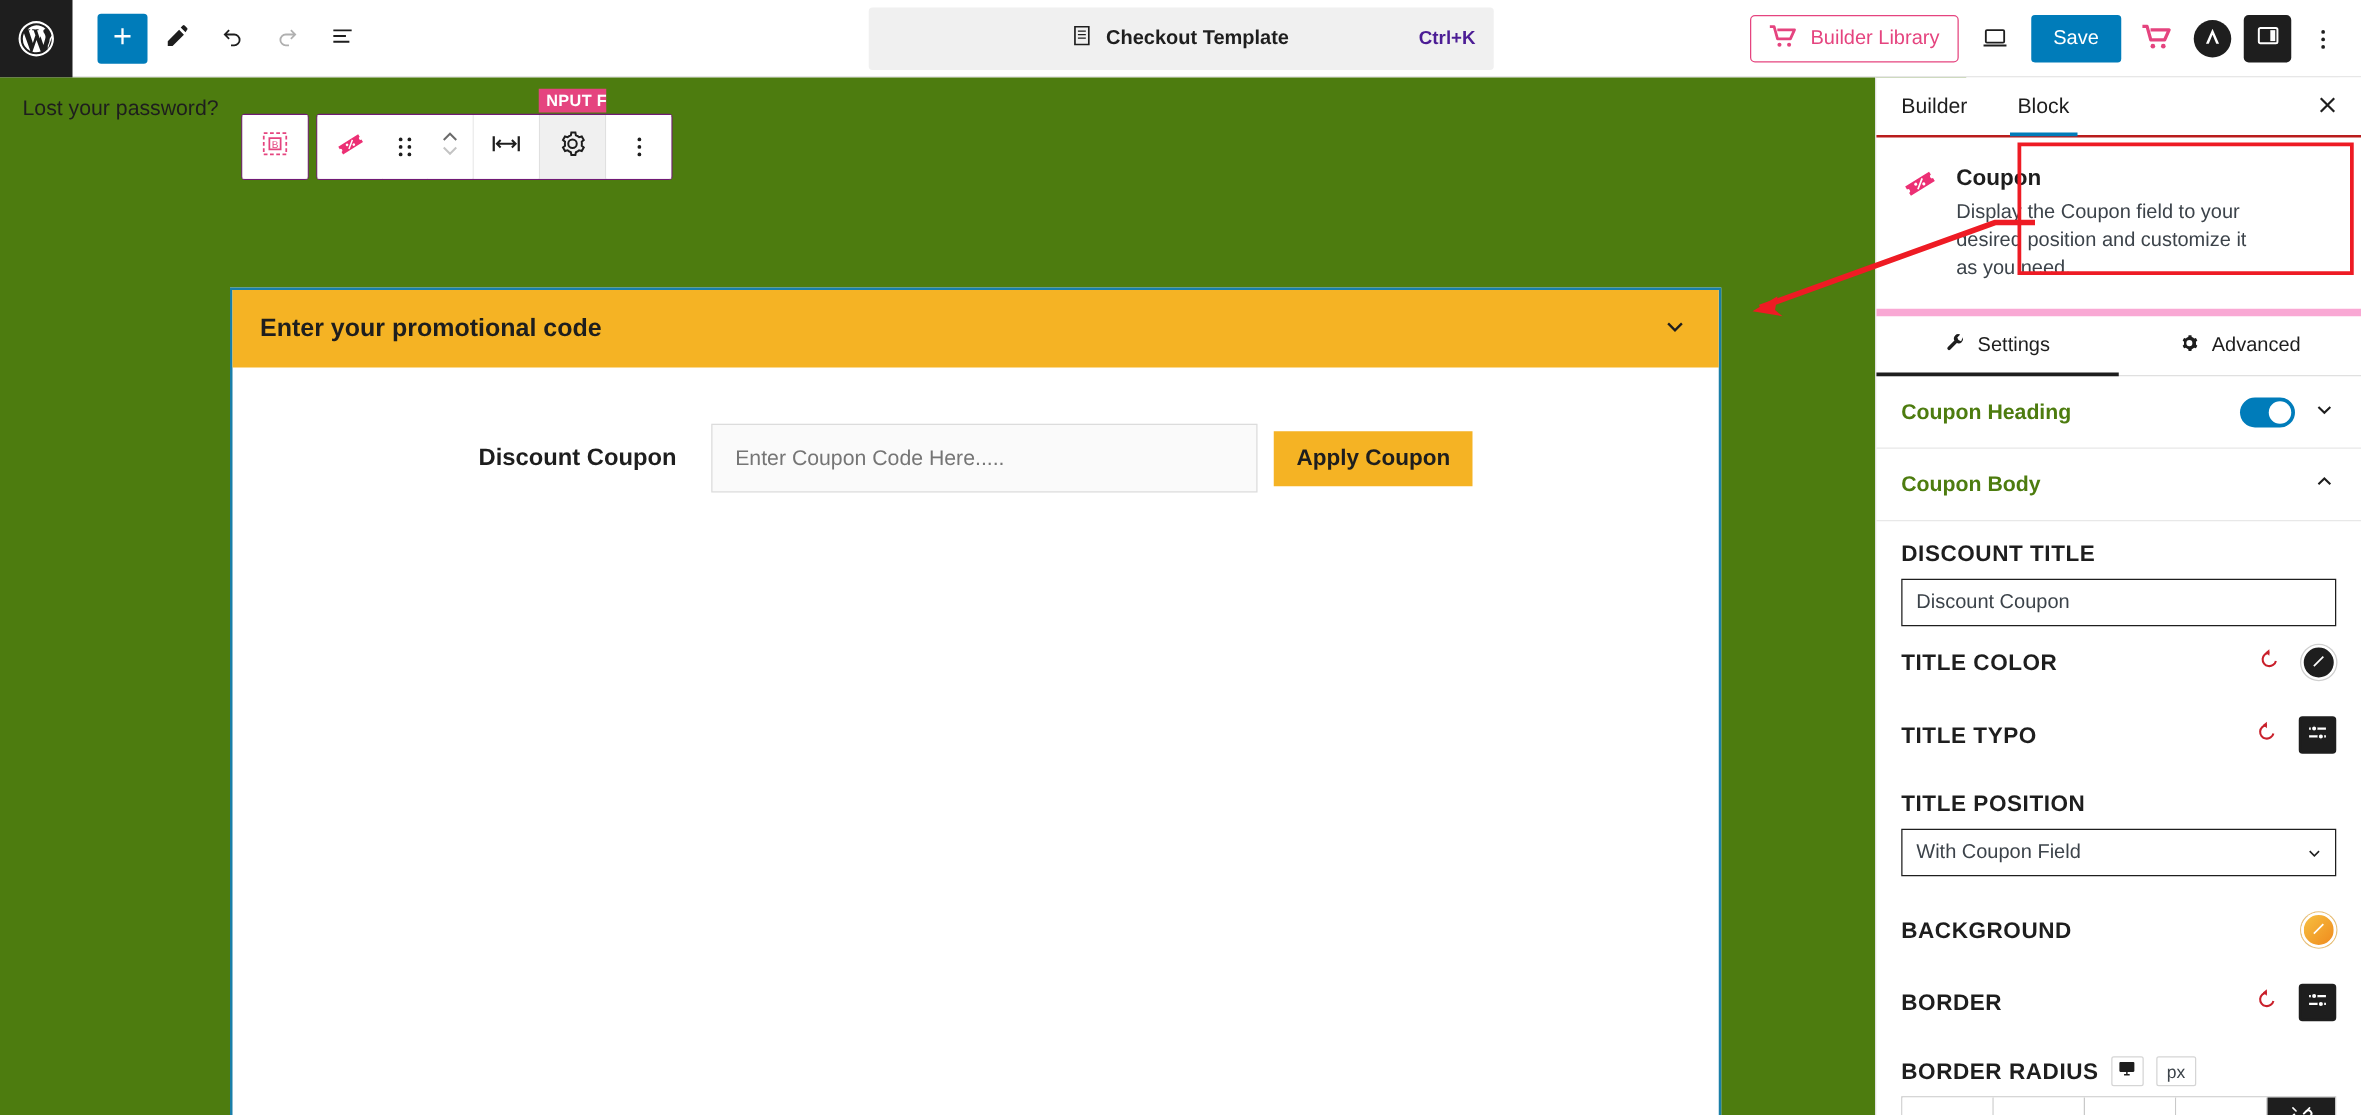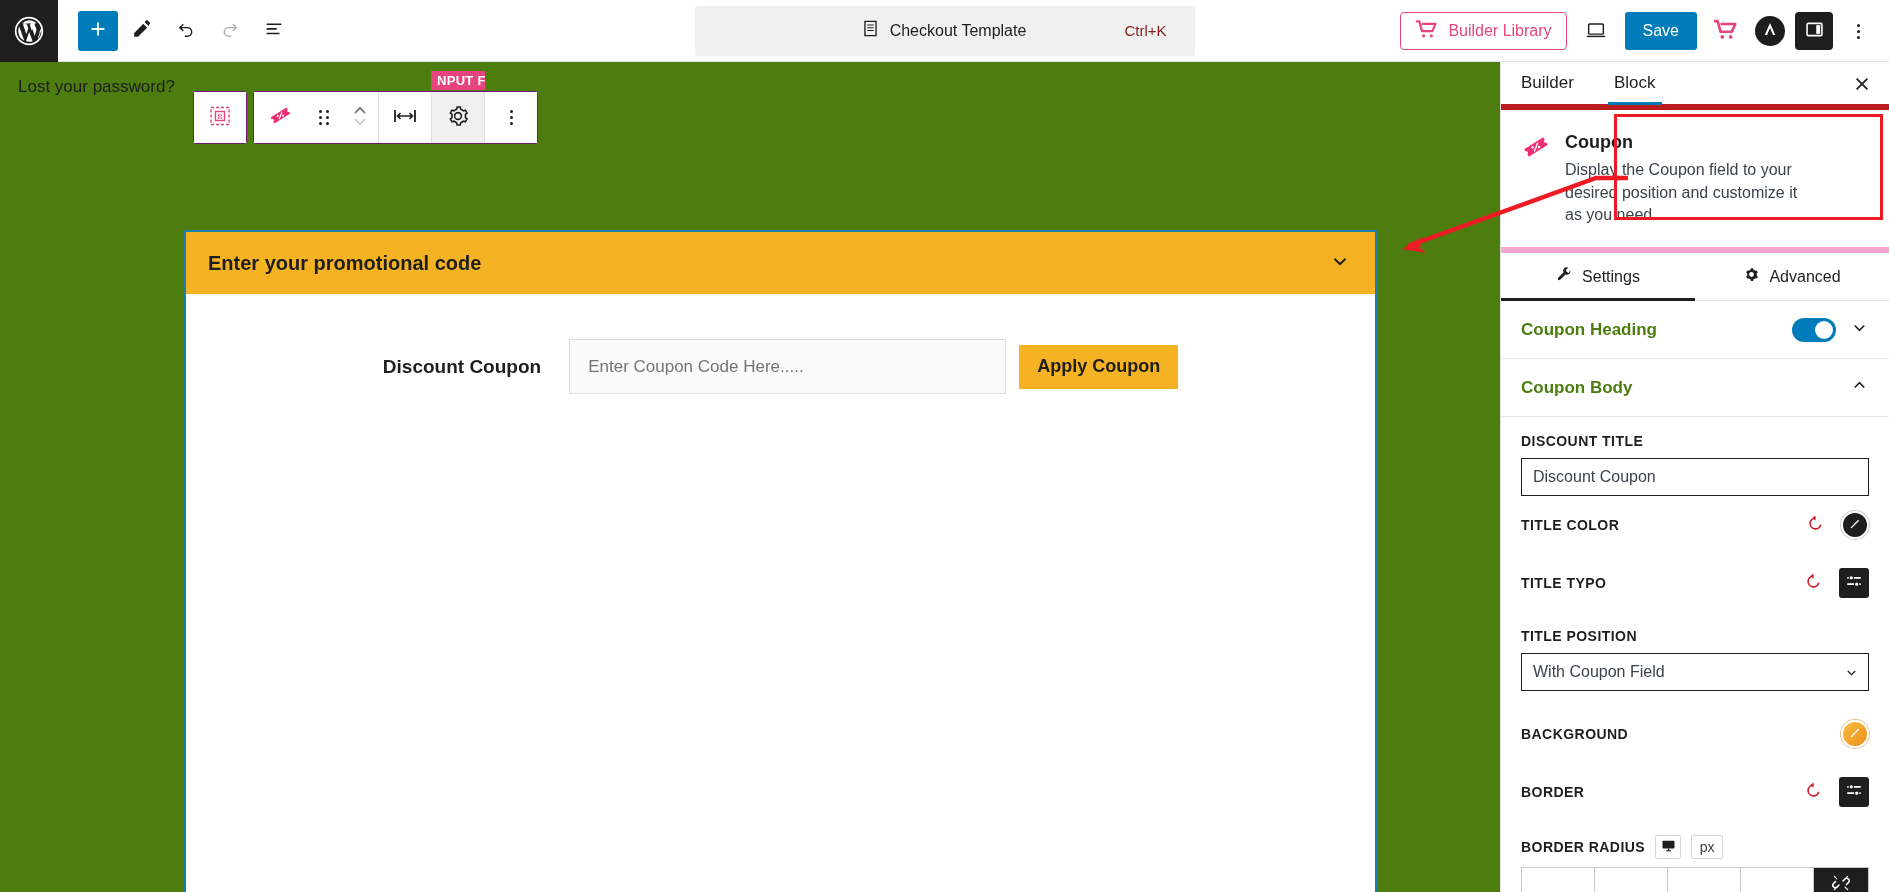--- a/index.html
+++ b/index.html
@@ -38,25 +38,25 @@
   .tb-btn.disabled svg { fill: #b0b0b0; }
 
   .tb-center {
     position: absolute; left: 50%; transform: translateX(-50%);
     display: flex; align-items: center;
   }
   .doc-chip {
     display: flex; align-items: center; gap: 10px;
     background: #f0f0f0; border-radius: 3px;
     height: 50px; padding: 0 14px 0 12px; cursor: pointer;
-    min-width: 500px; justify-content: center; position: relative;
+    min-width: 500px; justify-content: center; position: relative; font-weight: bold;
   }
   .doc-chip .doc-title { font-size: 16px; color: #1e1e1e; }
   .doc-chip .doc-shortcut {
-    font-size: 15px; color: #7f1d1d; position: absolute; right: 28px;
+    font-size: 15px; color: #4c1d95; position: absolute; right: 14px;
   }
   .doc-chip svg { fill: #1e1e1e; }
 
   .tb-right {
     position: absolute; right: 16px; top: 0; height: 62px;
     display: flex; align-items: center; gap: 10px;
   }
   .builder-lib-btn {
     display: flex; align-items: center; gap: 9px;
     border: 1px solid #e5447f; border-radius: 4px;
@@ -173,21 +173,21 @@
   }
 
   
   .sidebar {
     position: absolute; top: 62px; right: 0; width: 389px; height: 830px;
     background: #fff; border-left: 1px solid #e0e0e0;
     overflow: hidden;
   }
   .sb-tabs {
     height: 48px; display: flex; align-items: stretch;
-    border-bottom: 6px solid #b91c1c; position: relative;
+    border-bottom: 2px solid #b91c1c; position: relative;
   }
   .sb-tab {
     padding: 0 20px; display: flex; align-items: center;
     font-size: 17px; color: #1e1e1e; cursor: pointer; position: relative;
   }
   .sb-tab.active::after {
     content: ''; position: absolute; left: 14px; right: 14px; bottom: -1px;
     height: 3px; background: #007cba;
   }
   .sb-close {
@@ -228,21 +228,21 @@
     width: 44px; height: 24px; border-radius: 12px; background: #007cba;
     position: relative; cursor: pointer;
   }
   .toggle i {
     position: absolute; right: 3px; top: 3px; width: 18px; height: 18px;
     border-radius: 50%; background: #fff; display: block;
   }
 
   .ctrl { padding: 16px 20px 0 20px; }
   .ctrl-label {
-    font-size: 14px; font-weight: 700; letter-spacing: .45px;
+    font-size: 18px; font-weight: 700; letter-spacing: .45px;
     color: #1e1e1e; text-transform: uppercase; margin-bottom: 9px;
   }
   .txt-input {
     width: 100%; height: 38px; border: 1px solid #1e1e1e;
     font-size: 16px; color: #3c434a; padding: 0 11px; background: #fff;
     font-family: "Liberation Sans", sans-serif; outline: none;
   }
   .sel-wrap { position: relative; }
   .sel-input {
     width: 100%; height: 38px; border: 1px solid #1e1e1e;

